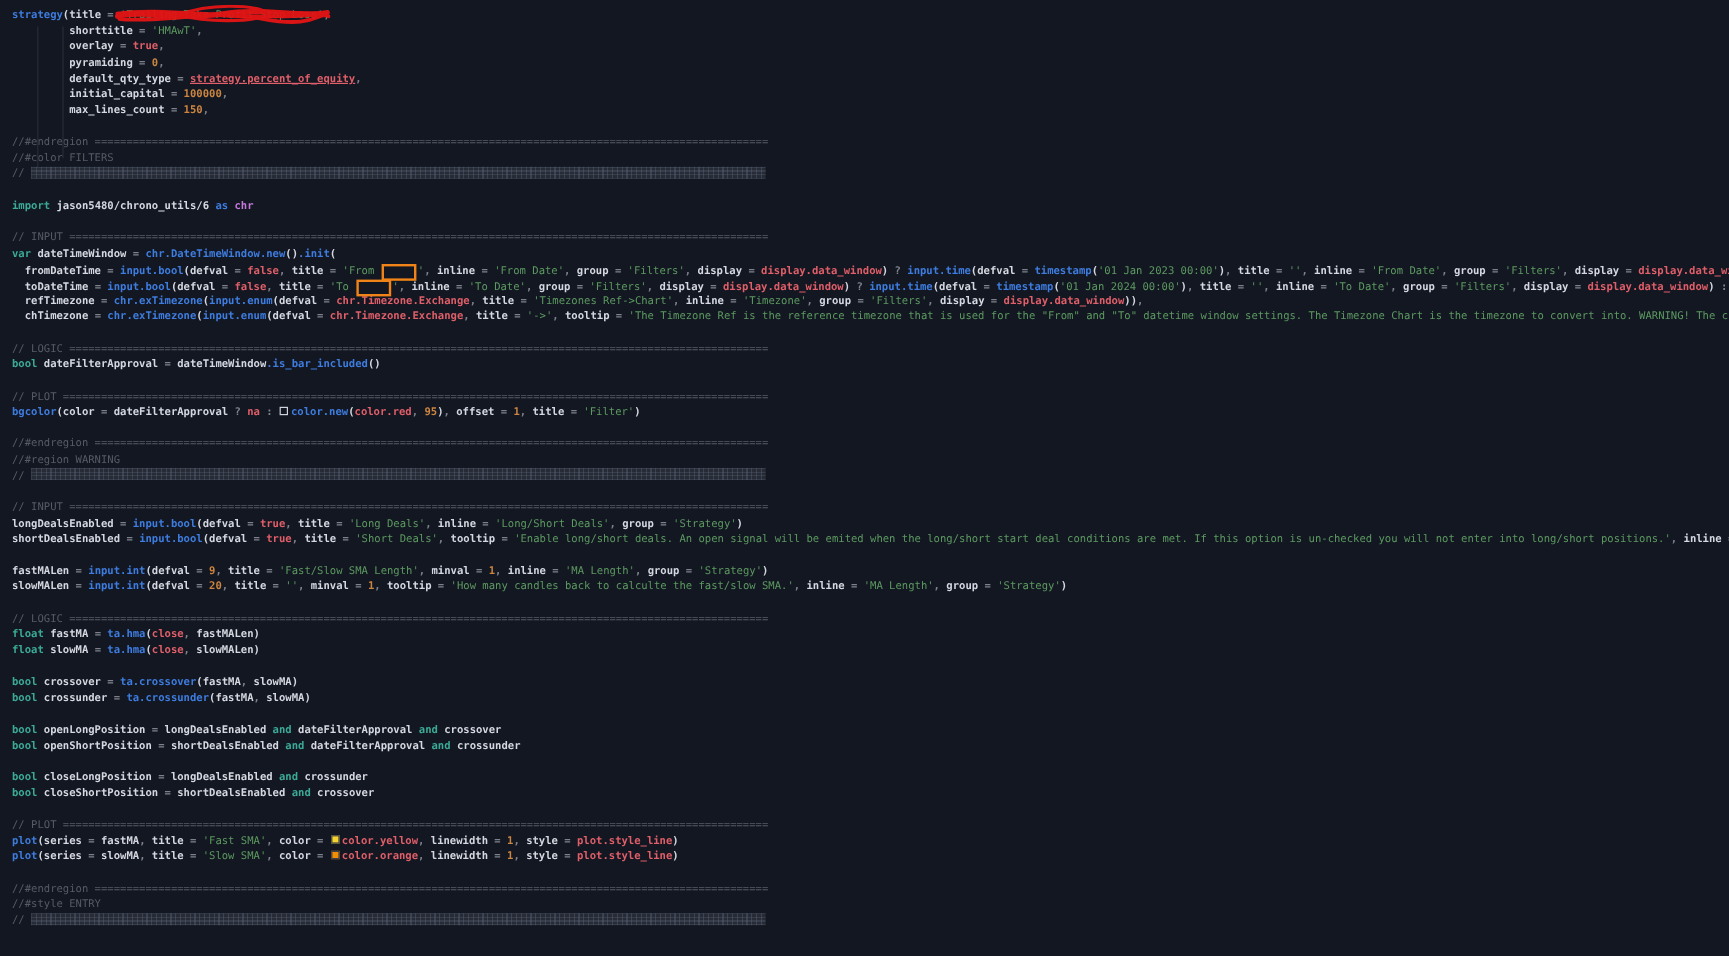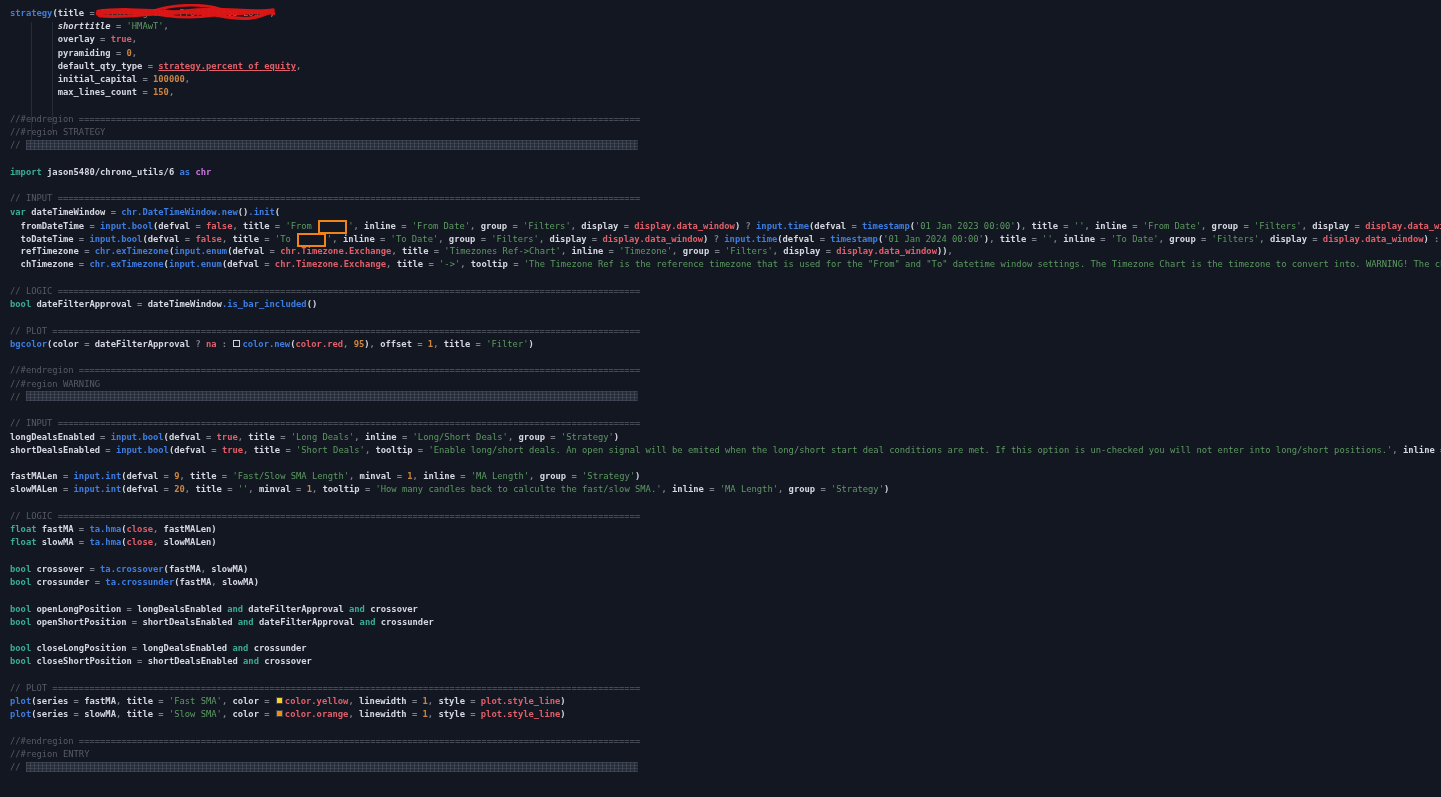--- a/index.html
+++ b/index.html
@@ -51,29 +51,29 @@
   <div class="guide" id="guide1"></div>
   <div class="guide" id="guide2"></div>
 <div class="line"><span class="tok" style="color: rgb(62, 125, 224);">strategy</span><span class="tok" style="color: rgb(213, 216, 224);">(</span><span class="tok" style="color: rgb(213, 216, 224);">title</span><span class="tok" style="color: rgb(125, 129, 140);"> = </span><span class="scribble-wrap"><span class="tok thin" style="color: rgb(92, 154, 96);">'Trailing Take Profit Stop Loss'</span><svg class="scribble-svg" viewBox="0 0 220 16" preserveAspectRatio="none">
           <g stroke="#e51515" fill="none" stroke-linecap="round" opacity="0.95">
             <path d="M3 9 C 30 4, 70 12, 110 7 S 190 10, 216 6" stroke-width="4"></path>
             <path d="M5 11 C 45 15, 95 3, 150 11 S 205 5, 217 9" stroke-width="3"></path>
             <path d="M3 7 C 55 1, 125 14, 215 7" stroke-width="3"></path>
             <path d="M65 8 C 95 -1, 140 -1, 158 7 C 140 14, 95 14, 65 8 Z" stroke-width="2.5"></path>
           </g>
         </svg></span><span class="tok" style="color: rgb(125, 129, 140);">,</span></div>
-    <div class="line"><span class="tok" style="color: rgb(213, 216, 224);">         </span><span class="tok" style="color: rgb(213, 216, 224); font-style: italic;">shorttitle</span><span class="tok" style="color: rgb(125, 129, 140);"> = </span><span class="tok thin" style="color: rgb(92, 154, 96);">'HMAwT'</span><span class="tok" style="color: rgb(125, 129, 140);">,</span></div>
+    <div class="line"><span class="tok" style="color: rgb(213, 216, 224);">         </span><span class="tok" style="color: rgb(213, 216, 224);">shorttitle</span><span class="tok" style="color: rgb(125, 129, 140);"> = </span><span class="tok thin" style="color: rgb(92, 154, 96);">'HMAwT'</span><span class="tok" style="color: rgb(125, 129, 140);">,</span></div>
     <div class="line"><span class="tok" style="color: rgb(213, 216, 224);">         </span><span class="tok" style="color: rgb(213, 216, 224);">overlay</span><span class="tok" style="color: rgb(125, 129, 140);"> = </span><span class="tok" style="color: rgb(224, 95, 105);">true</span><span class="tok" style="color: rgb(125, 129, 140);">,</span></div>
     <div class="line"><span class="tok" style="color: rgb(213, 216, 224);">         </span><span class="tok" style="color: rgb(213, 216, 224);">pyramiding</span><span class="tok" style="color: rgb(125, 129, 140);"> = </span><span class="tok" style="color: rgb(204, 133, 64);">0</span><span class="tok" style="color: rgb(125, 129, 140);">,</span></div>
     <div class="line"><span class="tok" style="color: rgb(213, 216, 224);">         </span><span class="tok" style="color: rgb(213, 216, 224);">default_qty_type</span><span class="tok" style="color: rgb(125, 129, 140);"> = </span><span class="tok" style="color: rgb(224, 95, 105); text-decoration: underline;">strategy.percent_of_equity</span><span class="tok" style="color: rgb(125, 129, 140);">,</span></div>
     <div class="line"><span class="tok" style="color: rgb(213, 216, 224);">         </span><span class="tok" style="color: rgb(213, 216, 224);">initial_capital</span><span class="tok" style="color: rgb(125, 129, 140);"> = </span><span class="tok" style="color: rgb(204, 133, 64);">100000</span><span class="tok" style="color: rgb(125, 129, 140);">,</span></div>
     <div class="line"><span class="tok" style="color: rgb(213, 216, 224);">         </span><span class="tok" style="color: rgb(213, 216, 224);">max_lines_count</span><span class="tok" style="color: rgb(125, 129, 140);"> = </span><span class="tok" style="color: rgb(204, 133, 64);">150</span><span class="tok" style="color: rgb(125, 129, 140);">,</span></div>
     <div class="line"></div>
     <div class="line"><span class="tok thin" style="color: rgb(86, 91, 102);">//#endregion ==========================================================================================================</span></div>
-    <div class="line"><span class="tok thin" style="color: rgb(86, 91, 102);">//#region STRATEGY</span></div>
+    <div class="line"><span class="tok thin" style="color: rgb(86, 91, 102);">//#color FILTERS</span></div>
     <div class="line"><span class="tok thin" style="color: rgb(86, 91, 102);">// </span><span class="hatch"></span></div>
     <div class="line"></div>
     <div class="line"><span class="tok" style="color: rgb(59, 171, 151);">import</span><span class="tok" style="color: rgb(213, 216, 224);"> </span><span class="tok" style="color: rgb(213, 216, 224);">jason5480/chrono_utils/6</span><span class="tok" style="color: rgb(213, 216, 224);"> </span><span class="tok" style="color: rgb(62, 125, 224);">as</span><span class="tok" style="color: rgb(213, 216, 224);"> </span><span class="tok" style="color: rgb(198, 120, 221);">chr</span></div>
     <div class="line"></div>
     <div class="line"><span class="tok thin" style="color: rgb(86, 91, 102);">// INPUT ==============================================================================================================</span></div>
     <div class="line"><span class="tok" style="color: rgb(59, 171, 151);">var</span><span class="tok" style="color: rgb(213, 216, 224);"> </span><span class="tok" style="color: rgb(213, 216, 224);">dateTimeWindow</span><span class="tok" style="color: rgb(125, 129, 140);"> = </span><span class="tok" style="color: rgb(62, 125, 224);">chr.DateTimeWindow.new</span><span class="tok" style="color: rgb(213, 216, 224);">()</span><span class="tok" style="color: rgb(62, 125, 224);">.init</span><span class="tok" style="color: rgb(213, 216, 224);">(</span></div>
     <div class="line"><span class="tok" style="color: rgb(213, 216, 224);">  </span><span class="tok" style="color: rgb(213, 216, 224);">fromDateTime</span><span class="tok" style="color: rgb(125, 129, 140);"> = </span><span class="tok" style="color: rgb(62, 125, 224);">input.bool</span><span class="tok" style="color: rgb(213, 216, 224);">(</span><span class="tok" style="color: rgb(213, 216, 224);">defval</span><span class="tok" style="color: rgb(125, 129, 140);"> = </span><span class="tok" style="color: rgb(224, 95, 105);">false</span><span class="tok" style="color: rgb(125, 129, 140);">, </span><span class="tok" style="color: rgb(213, 216, 224);">title</span><span class="tok" style="color: rgb(125, 129, 140);"> = </span><span class="tok thin" style="color: rgb(92, 154, 96);">'From </span><span class="ann-box"></span><span class="tok thin" style="color: rgb(92, 154, 96);">'</span><span class="tok" style="color: rgb(125, 129, 140);">, </span><span class="tok" style="color: rgb(213, 216, 224);">inline</span><span class="tok" style="color: rgb(125, 129, 140);"> = </span><span class="tok thin" style="color: rgb(92, 154, 96);">'From Date'</span><span class="tok" style="color: rgb(125, 129, 140);">, </span><span class="tok" style="color: rgb(213, 216, 224);">group</span><span class="tok" style="color: rgb(125, 129, 140);"> = </span><span class="tok thin" style="color: rgb(92, 154, 96);">'Filters'</span><span class="tok" style="color: rgb(125, 129, 140);">, </span><span class="tok" style="color: rgb(213, 216, 224);">display</span><span class="tok" style="color: rgb(125, 129, 140);"> = </span><span class="tok" style="color: rgb(224, 95, 105);">display.data_window</span><span class="tok" style="color: rgb(213, 216, 224);">)</span><span class="tok" style="color: rgb(125, 129, 140);"> ? </span><span class="tok" style="color: rgb(62, 125, 224);">input.time</span><span class="tok" style="color: rgb(213, 216, 224);">(</span><span class="tok" style="color: rgb(213, 216, 224);">defval</span><span class="tok" style="color: rgb(125, 129, 140);"> = </span><span class="tok" style="color: rgb(62, 125, 224);">timestamp</span><span class="tok" style="color: rgb(213, 216, 224);">(</span><span class="tok thin" style="color: rgb(92, 154, 96);">'01 Jan 2023 00:00'</span><span class="tok" style="color: rgb(213, 216, 224);">)</span><span class="tok" style="color: rgb(125, 129, 140);">, </span><span class="tok" style="color: rgb(213, 216, 224);">title</span><span class="tok" style="color: rgb(125, 129, 140);"> = </span><span class="tok thin" style="color: rgb(92, 154, 96);">''</span><span class="tok" style="color: rgb(125, 129, 140);">, </span><span class="tok" style="color: rgb(213, 216, 224);">inline</span><span class="tok" style="color: rgb(125, 129, 140);"> = </span><span class="tok thin" style="color: rgb(92, 154, 96);">'From Date'</span><span class="tok" style="color: rgb(125, 129, 140);">, </span><span class="tok" style="color: rgb(213, 216, 224);">group</span><span class="tok" style="color: rgb(125, 129, 140);"> = </span><span class="tok thin" style="color: rgb(92, 154, 96);">'Filters'</span><span class="tok" style="color: rgb(125, 129, 140);">, </span><span class="tok" style="color: rgb(213, 216, 224);">display</span><span class="tok" style="color: rgb(125, 129, 140);"> = </span><span class="tok" style="color: rgb(224, 95, 105);">display.data_window</span></div>
     <div class="line"><span class="tok" style="color: rgb(213, 216, 224);">  </span><span class="tok" style="color: rgb(213, 216, 224);">toDateTime</span><span class="tok" style="color: rgb(125, 129, 140);"> = </span><span class="tok" style="color: rgb(62, 125, 224);">input.bool</span><span class="tok" style="color: rgb(213, 216, 224);">(</span><span class="tok" style="color: rgb(213, 216, 224);">defval</span><span class="tok" style="color: rgb(125, 129, 140);"> = </span><span class="tok" style="color: rgb(224, 95, 105);">false</span><span class="tok" style="color: rgb(125, 129, 140);">, </span><span class="tok" style="color: rgb(213, 216, 224);">title</span><span class="tok" style="color: rgb(125, 129, 140);"> = </span><span class="tok thin" style="color: rgb(92, 154, 96);">'To </span><span class="ann-box"></span><span class="tok thin" style="color: rgb(92, 154, 96);">'</span><span class="tok" style="color: rgb(125, 129, 140);">, </span><span class="tok" style="color: rgb(213, 216, 224);">inline</span><span class="tok" style="color: rgb(125, 129, 140);"> = </span><span class="tok thin" style="color: rgb(92, 154, 96);">'To Date'</span><span class="tok" style="color: rgb(125, 129, 140);">, </span><span class="tok" style="color: rgb(213, 216, 224);">group</span><span class="tok" style="color: rgb(125, 129, 140);"> = </span><span class="tok thin" style="color: rgb(92, 154, 96);">'Filters'</span><span class="tok" style="color: rgb(125, 129, 140);">, </span><span class="tok" style="color: rgb(213, 216, 224);">display</span><span class="tok" style="color: rgb(125, 129, 140);"> = </span><span class="tok" style="color: rgb(224, 95, 105);">display.data_window</span><span class="tok" style="color: rgb(213, 216, 224);">)</span><span class="tok" style="color: rgb(125, 129, 140);"> ? </span><span class="tok" style="color: rgb(62, 125, 224);">input.time</span><span class="tok" style="color: rgb(213, 216, 224);">(</span><span class="tok" style="color: rgb(213, 216, 224);">defval</span><span class="tok" style="color: rgb(125, 129, 140);"> = </span><span class="tok" style="color: rgb(62, 125, 224);">timestamp</span><span class="tok" style="color: rgb(213, 216, 224);">(</span><span class="tok thin" style="color: rgb(92, 154, 96);">'01 Jan 2024 00:00'</span><span class="tok" style="color: rgb(213, 216, 224);">)</span><span class="tok" style="color: rgb(125, 129, 140);">, </span><span class="tok" style="color: rgb(213, 216, 224);">title</span><span class="tok" style="color: rgb(125, 129, 140);"> = </span><span class="tok thin" style="color: rgb(92, 154, 96);">''</span><span class="tok" style="color: rgb(125, 129, 140);">, </span><span class="tok" style="color: rgb(213, 216, 224);">inline</span><span class="tok" style="color: rgb(125, 129, 140);"> = </span><span class="tok thin" style="color: rgb(92, 154, 96);">'To Date'</span><span class="tok" style="color: rgb(125, 129, 140);">, </span><span class="tok" style="color: rgb(213, 216, 224);">group</span><span class="tok" style="color: rgb(125, 129, 140);"> = </span><span class="tok thin" style="color: rgb(92, 154, 96);">'Filters'</span><span class="tok" style="color: rgb(125, 129, 140);">, </span><span class="tok" style="color: rgb(213, 216, 224);">display</span><span class="tok" style="color: rgb(125, 129, 140);"> = </span><span class="tok" style="color: rgb(224, 95, 105);">display.data_window</span><span class="tok" style="color: rgb(213, 216, 224);">)</span><span class="tok" style="color: rgb(125, 129, 140);"> : </span></div>
     <div class="line"><span class="tok" style="color: rgb(213, 216, 224);">  </span><span class="tok" style="color: rgb(213, 216, 224);">refTimezone</span><span class="tok" style="color: rgb(125, 129, 140);"> = </span><span class="tok" style="color: rgb(62, 125, 224);">chr.exTimezone</span><span class="tok" style="color: rgb(213, 216, 224);">(</span><span class="tok" style="color: rgb(62, 125, 224);">input.enum</span><span class="tok" style="color: rgb(213, 216, 224);">(</span><span class="tok" style="color: rgb(213, 216, 224);">defval</span><span class="tok" style="color: rgb(125, 129, 140);"> = </span><span class="tok" style="color: rgb(224, 95, 105);">chr.Timezone.Exchange</span><span class="tok" style="color: rgb(125, 129, 140);">, </span><span class="tok" style="color: rgb(213, 216, 224);">title</span><span class="tok" style="color: rgb(125, 129, 140);"> = </span><span class="tok thin" style="color: rgb(92, 154, 96);">'Timezones Ref-&gt;Chart'</span><span class="tok" style="color: rgb(125, 129, 140);">, </span><span class="tok" style="color: rgb(213, 216, 224);">inline</span><span class="tok" style="color: rgb(125, 129, 140);"> = </span><span class="tok thin" style="color: rgb(92, 154, 96);">'Timezone'</span><span class="tok" style="color: rgb(125, 129, 140);">, </span><span class="tok" style="color: rgb(213, 216, 224);">group</span><span class="tok" style="color: rgb(125, 129, 140);"> = </span><span class="tok thin" style="color: rgb(92, 154, 96);">'Filters'</span><span class="tok" style="color: rgb(125, 129, 140);">, </span><span class="tok" style="color: rgb(213, 216, 224);">display</span><span class="tok" style="color: rgb(125, 129, 140);"> = </span><span class="tok" style="color: rgb(224, 95, 105);">display.data_window</span><span class="tok" style="color: rgb(213, 216, 224);">))</span><span class="tok" style="color: rgb(125, 129, 140);">,</span></div>
     <div class="line"><span class="tok" style="color: rgb(213, 216, 224);">  </span><span class="tok" style="color: rgb(213, 216, 224);">chTimezone</span><span class="tok" style="color: rgb(125, 129, 140);"> = </span><span class="tok" style="color: rgb(62, 125, 224);">chr.exTimezone</span><span class="tok" style="color: rgb(213, 216, 224);">(</span><span class="tok" style="color: rgb(62, 125, 224);">input.enum</span><span class="tok" style="color: rgb(213, 216, 224);">(</span><span class="tok" style="color: rgb(213, 216, 224);">defval</span><span class="tok" style="color: rgb(125, 129, 140);"> = </span><span class="tok" style="color: rgb(224, 95, 105);">chr.Timezone.Exchange</span><span class="tok" style="color: rgb(125, 129, 140);">, </span><span class="tok" style="color: rgb(213, 216, 224);">title</span><span class="tok" style="color: rgb(125, 129, 140);"> = </span><span class="tok thin" style="color: rgb(92, 154, 96);">'-&gt;'</span><span class="tok" style="color: rgb(125, 129, 140);">, </span><span class="tok" style="color: rgb(213, 216, 224);">tooltip</span><span class="tok" style="color: rgb(125, 129, 140);"> = </span><span class="tok thin" style="color: rgb(92, 154, 96);">'The Timezone Ref is the reference timezone that is used for the "From" and "To" datetime window settings. The Timezone Chart is the timezone to convert into. WARNING! The ch</span></div>
@@ -106,15 +106,15 @@
     <div class="line"><span class="tok" style="color: rgb(59, 171, 151);">bool</span><span class="tok" style="color: rgb(213, 216, 224);"> </span><span class="tok" style="color: rgb(213, 216, 224);">openShortPosition</span><span class="tok" style="color: rgb(125, 129, 140);"> = </span><span class="tok" style="color: rgb(213, 216, 224);">shortDealsEnabled</span><span class="tok" style="color: rgb(59, 171, 151);"> and </span><span class="tok" style="color: rgb(213, 216, 224);">dateFilterApproval</span><span class="tok" style="color: rgb(59, 171, 151);"> and </span><span class="tok" style="color: rgb(213, 216, 224);">crossunder</span></div>
     <div class="line"></div>
     <div class="line"><span class="tok" style="color: rgb(59, 171, 151);">bool</span><span class="tok" style="color: rgb(213, 216, 224);"> </span><span class="tok" style="color: rgb(213, 216, 224);">closeLongPosition</span><span class="tok" style="color: rgb(125, 129, 140);"> = </span><span class="tok" style="color: rgb(213, 216, 224);">longDealsEnabled</span><span class="tok" style="color: rgb(59, 171, 151);"> and </span><span class="tok" style="color: rgb(213, 216, 224);">crossunder</span></div>
     <div class="line"><span class="tok" style="color: rgb(59, 171, 151);">bool</span><span class="tok" style="color: rgb(213, 216, 224);"> </span><span class="tok" style="color: rgb(213, 216, 224);">closeShortPosition</span><span class="tok" style="color: rgb(125, 129, 140);"> = </span><span class="tok" style="color: rgb(213, 216, 224);">shortDealsEnabled</span><span class="tok" style="color: rgb(59, 171, 151);"> and </span><span class="tok" style="color: rgb(213, 216, 224);">crossover</span></div>
     <div class="line"></div>
     <div class="line"><span class="tok thin" style="color: rgb(86, 91, 102);">// PLOT ===============================================================================================================</span></div>
     <div class="line"><span class="tok" style="color: rgb(62, 125, 224);">plot</span><span class="tok" style="color: rgb(213, 216, 224);">(</span><span class="tok" style="color: rgb(213, 216, 224);">series</span><span class="tok" style="color: rgb(125, 129, 140);"> = </span><span class="tok" style="color: rgb(213, 216, 224);">fastMA</span><span class="tok" style="color: rgb(125, 129, 140);">, </span><span class="tok" style="color: rgb(213, 216, 224);">title</span><span class="tok" style="color: rgb(125, 129, 140);"> = </span><span class="tok thin" style="color: rgb(92, 154, 96);">'Fast SMA'</span><span class="tok" style="color: rgb(125, 129, 140);">, </span><span class="tok" style="color: rgb(213, 216, 224);">color</span><span class="tok" style="color: rgb(125, 129, 140);"> = </span><span class="swatch sw-yellow"></span><span class="tok" style="color: rgb(224, 95, 105);">color.yellow</span><span class="tok" style="color: rgb(125, 129, 140);">, </span><span class="tok" style="color: rgb(213, 216, 224);">linewidth</span><span class="tok" style="color: rgb(125, 129, 140);"> = </span><span class="tok" style="color: rgb(204, 133, 64);">1</span><span class="tok" style="color: rgb(125, 129, 140);">, </span><span class="tok" style="color: rgb(213, 216, 224);">style</span><span class="tok" style="color: rgb(125, 129, 140);"> = </span><span class="tok" style="color: rgb(224, 95, 105);">plot.style_line</span><span class="tok" style="color: rgb(213, 216, 224);">)</span></div>
     <div class="line"><span class="tok" style="color: rgb(62, 125, 224);">plot</span><span class="tok" style="color: rgb(213, 216, 224);">(</span><span class="tok" style="color: rgb(213, 216, 224);">series</span><span class="tok" style="color: rgb(125, 129, 140);"> = </span><span class="tok" style="color: rgb(213, 216, 224);">slowMA</span><span class="tok" style="color: rgb(125, 129, 140);">, </span><span class="tok" style="color: rgb(213, 216, 224);">title</span><span class="tok" style="color: rgb(125, 129, 140);"> = </span><span class="tok thin" style="color: rgb(92, 154, 96);">'Slow SMA'</span><span class="tok" style="color: rgb(125, 129, 140);">, </span><span class="tok" style="color: rgb(213, 216, 224);">color</span><span class="tok" style="color: rgb(125, 129, 140);"> = </span><span class="swatch sw-orange"></span><span class="tok" style="color: rgb(224, 95, 105);">color.orange</span><span class="tok" style="color: rgb(125, 129, 140);">, </span><span class="tok" style="color: rgb(213, 216, 224);">linewidth</span><span class="tok" style="color: rgb(125, 129, 140);"> = </span><span class="tok" style="color: rgb(204, 133, 64);">1</span><span class="tok" style="color: rgb(125, 129, 140);">, </span><span class="tok" style="color: rgb(213, 216, 224);">style</span><span class="tok" style="color: rgb(125, 129, 140);"> = </span><span class="tok" style="color: rgb(224, 95, 105);">plot.style_line</span><span class="tok" style="color: rgb(213, 216, 224);">)</span></div>
     <div class="line"></div>
     <div class="line"><span class="tok thin" style="color: rgb(86, 91, 102);">//#endregion ==========================================================================================================</span></div>
-    <div class="line"><span class="tok thin" style="color: rgb(86, 91, 102);">//#region ENTRY</span></div>
+    <div class="line"><span class="tok thin" style="color: rgb(86, 91, 102);">//#style ENTRY</span></div>
     <div class="line"><span class="tok thin" style="color: rgb(86, 91, 102);">// </span><span class="hatch"></span></div>
   </div>
 
 </body></html>

